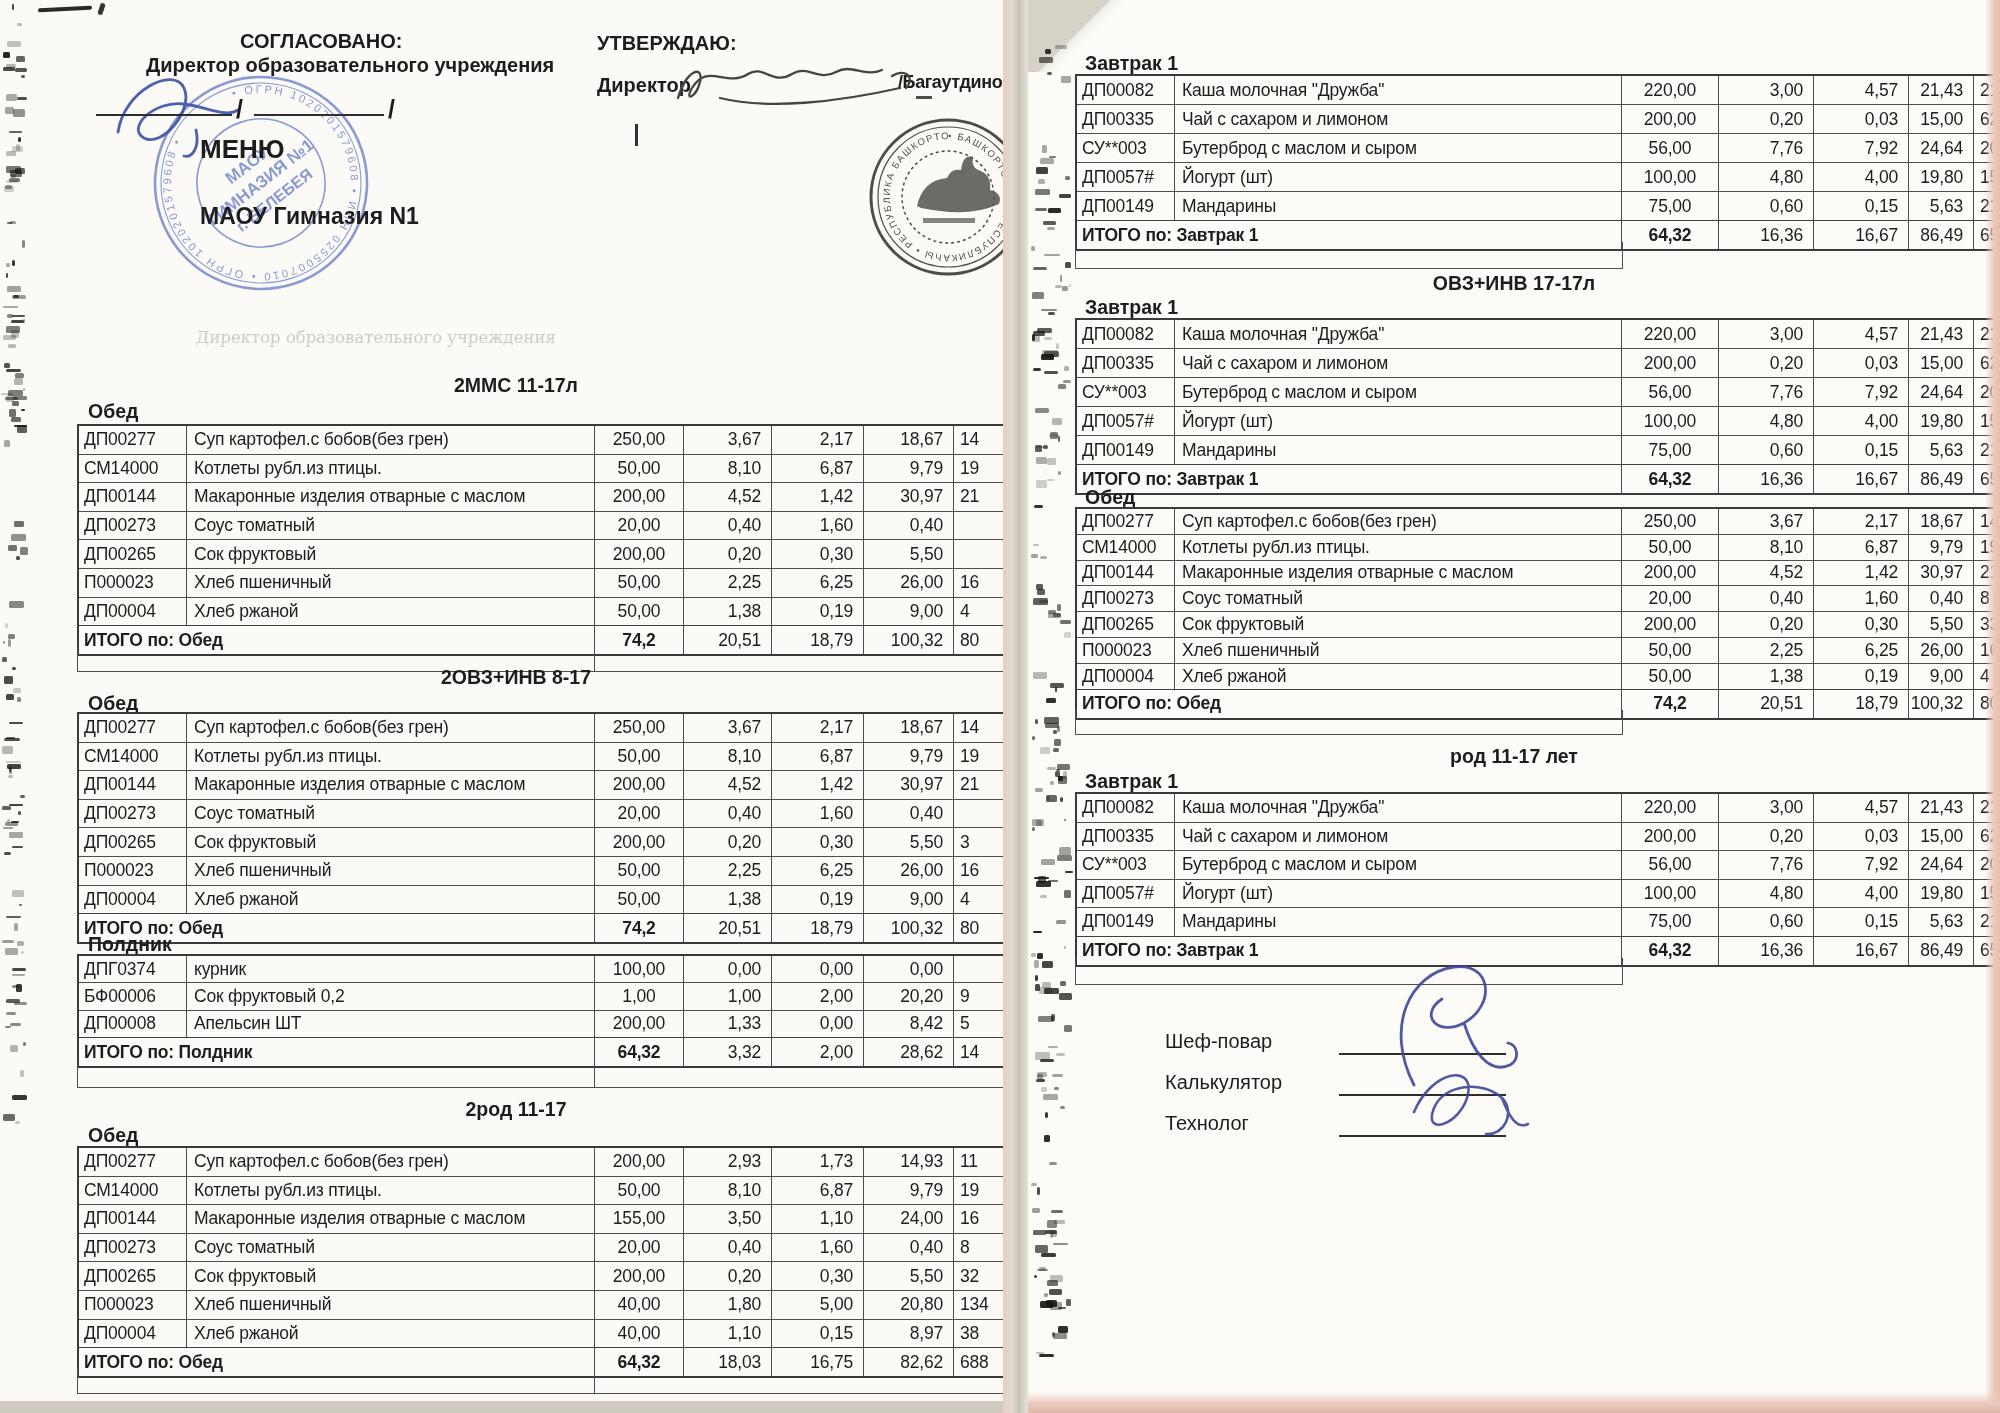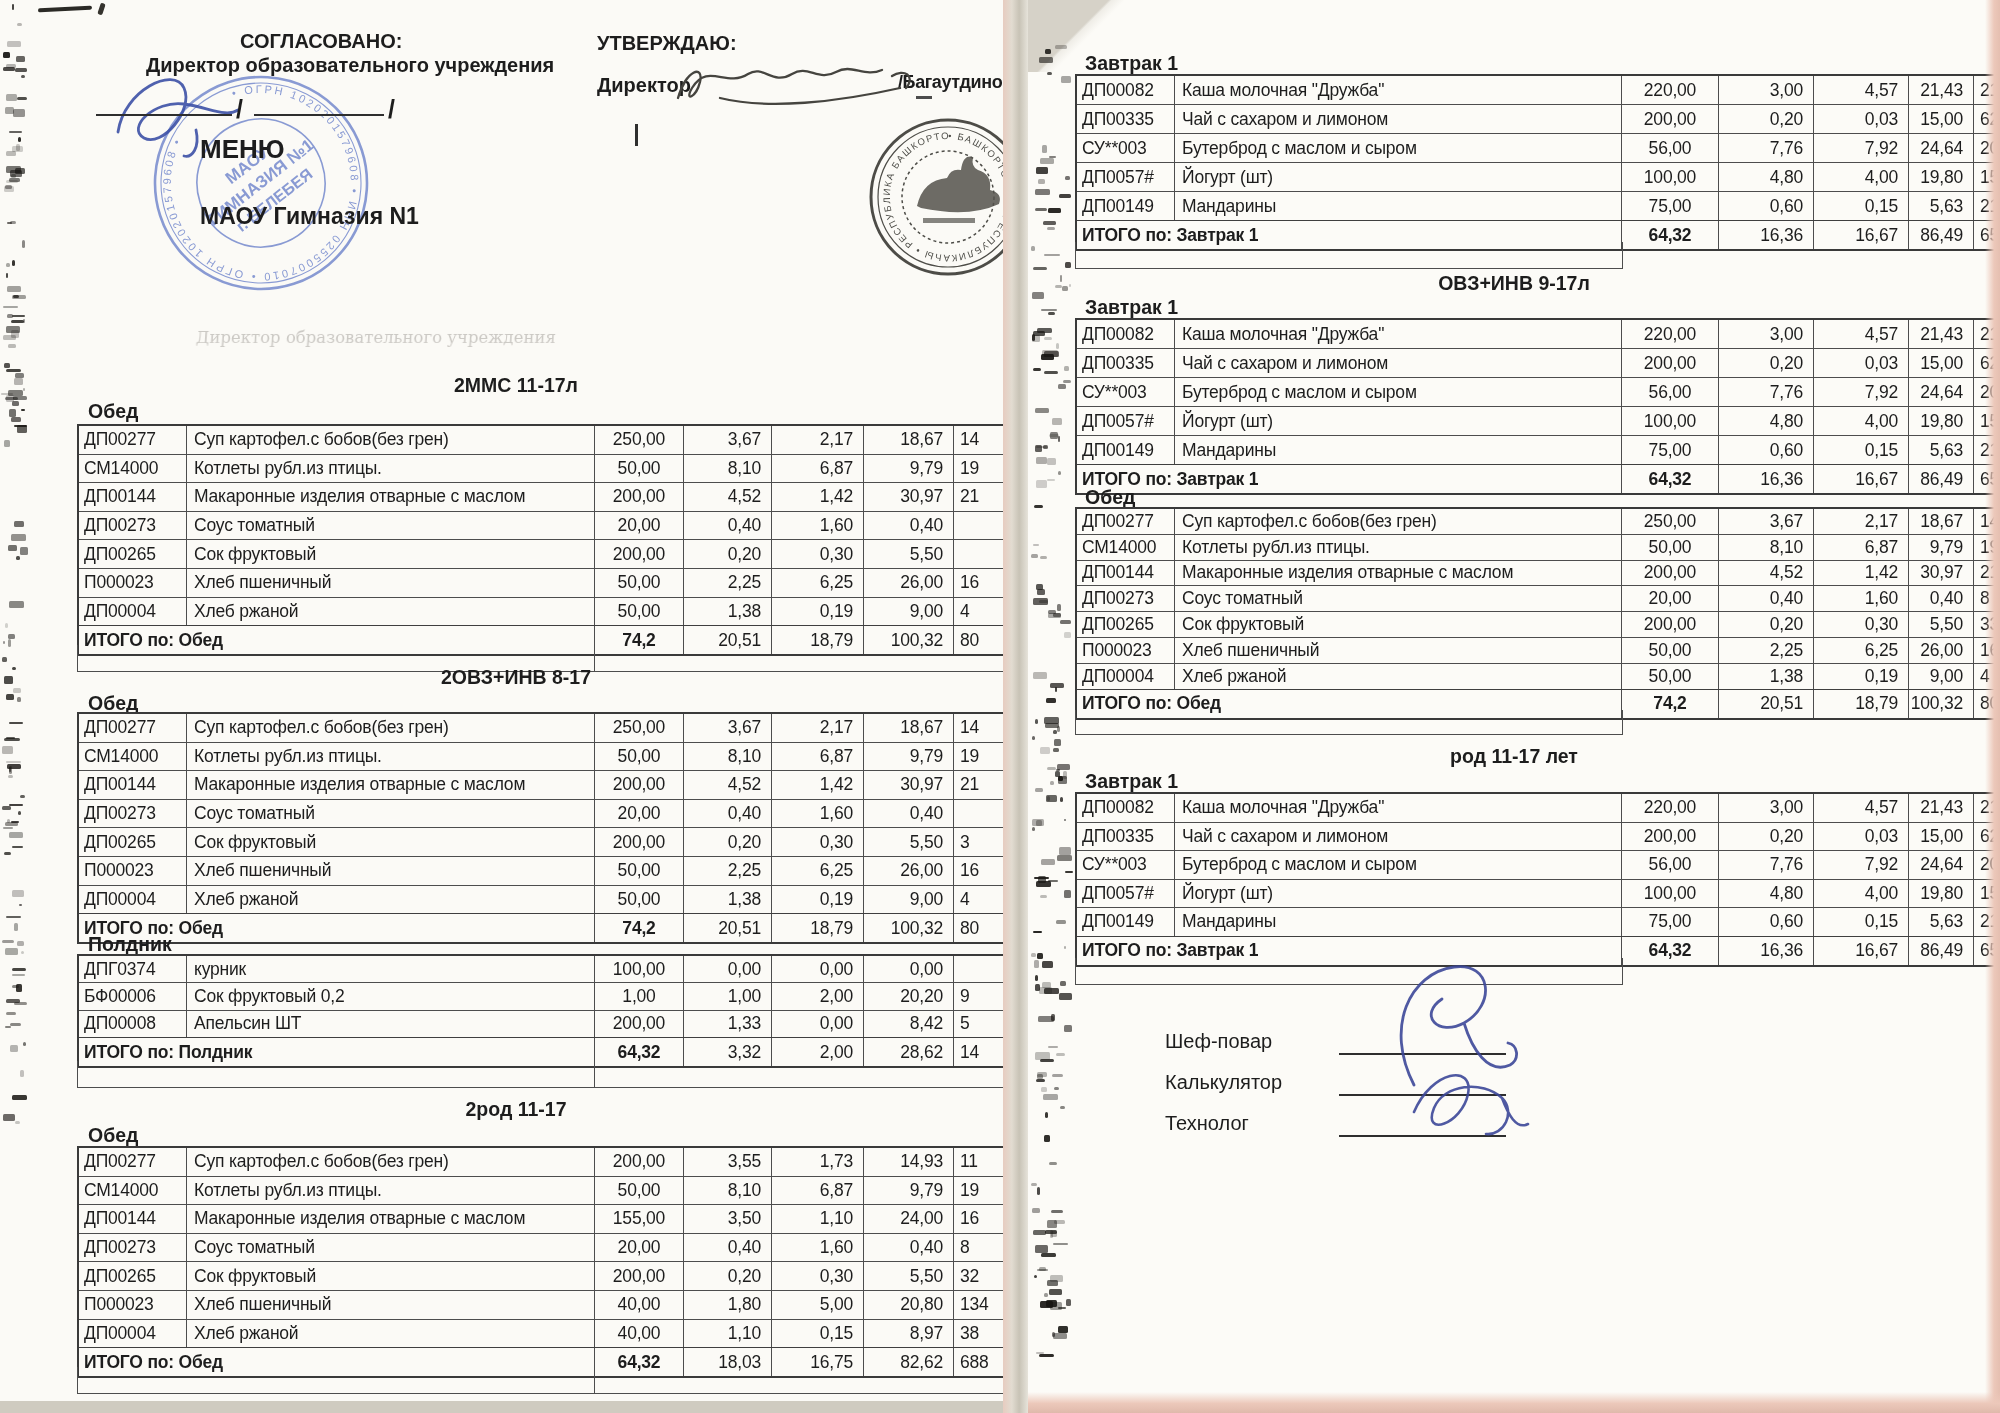--- a/index.html
+++ b/index.html
@@ -341,21 +341,21 @@
     </div>
     <div class="erow l" style="top:1061px"></div>
 
     <div class="sec-title" style="top:1098px">2род 11-17</div>
     <div class="meal" style="top:1124px">Обед</div>
     <div class="tbl" style="top:1146px">
       <div class="row lrow">
     <div class="cell c-code">ДП00277</div>
     <div class="cell c-name">Суп картофел.с бобов(без грен)</div>
     <div class="cell c-out">200,00</div>
-    <div class="cell c-num">3,55</div>
+    <div class="cell c-num">2,93</div>
     <div class="cell c-num">1,73</div>
     <div class="cell c-num">14,93</div>
     <div class="cell c-energy">11</div>
   </div>
         <div class="row lrow">
     <div class="cell c-code">СМ14000</div>
     <div class="cell c-name">Котлеты рубл.из птицы.</div>
     <div class="cell c-out">50,00</div>
     <div class="cell c-num">8,10</div>
     <div class="cell c-num">6,87</div>
@@ -475,21 +475,21 @@
         <div class="cell c-label">ИТОГО по: Завтрак 1</div>
         <div class="cell c-out b">64,32</div>
         <div class="cell c-num">16,36</div>
         <div class="cell c-num">16,67</div>
         <div class="cell c-num">86,49</div>
         <div class="cell c-energy">651</div>
       </div>
     </div>
     <div class="erow r" style="top:242px"></div>
 
-    <div class="sec-title" style="top:272px">ОВЗ+ИНВ 9-17л</div>
+    <div class="sec-title" style="top:272px">ОВЗ+ИНВ 17-17л</div>
     <div class="meal" style="top:296px">Завтрак 1</div>
     <div class="tbl" style="top:318px;--rh:28px">
       <div class="row rrow">
     <div class="cell c-code">ДП00082</div>
     <div class="cell c-name">Каша молочная "Дружба"</div>
     <div class="cell c-out">220,00</div>
     <div class="cell c-num">3,00</div>
     <div class="cell c-num">4,57</div>
     <div class="cell c-num">21,43</div>
     <div class="cell c-energy">215</div>

